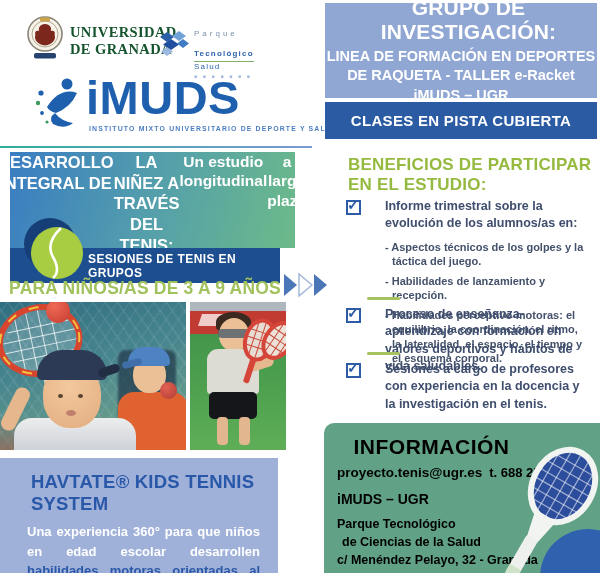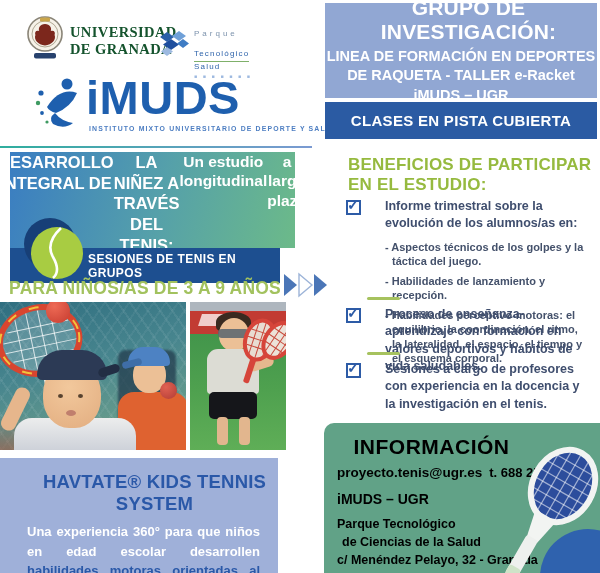--- a/index.html
+++ b/index.html
@@ -6,21 +6,21 @@
   .page{position:relative;width:600px;height:573px;background:#ffffff;overflow:hidden;
         font-family:"Liberation Sans",sans-serif;-webkit-font-smoothing:antialiased;}
 
   
   .ugr-logo{position:absolute;left:26px;top:13px;width:38px;height:48px;}
   .ugr-name{position:absolute;left:70px;top:24px;font-family:"Liberation Serif",serif;
             font-weight:bold;font-size:14.5px;color:#14532d;line-height:1.2;letter-spacing:.4px;}
   .pts-logo{position:absolute;left:158px;top:30px;width:32px;height:28px;}
   .pts-text{position:absolute;left:194px;top:29px;color:#3d6fb4;line-height:1.35;}
   .pts-text .l1{font-size:8px;letter-spacing:3px;color:#7d93ad;}
-  .pts-text .l2{font-size:8px;letter-spacing:1.2px;color:#2f64ab;border-bottom:1px solid #7fb06a;display:inline-block;padding-bottom:1px;}
+  .pts-text .l2{font-size:8px;letter-spacing:1.2px;color:#2f64ab;border-bottom:1px solid #7fb06a;display:inline-block;padding-bottom:1px;font-weight:bold;}
   .pts-text .l3{font-size:8px;letter-spacing:1.2px;color:#2f64ab;}
   .pts-text .dots{font-size:5px;letter-spacing:2.2px;color:#9db9e0;margin-top:1px;}
   .imuds-runner{position:absolute;left:34px;top:76px;width:50px;height:56px;}
   .imuds-word{position:absolute;left:86px;top:70px;font-size:47px;font-weight:800;color:#1e5fae;letter-spacing:.5px;text-align:center;}
   .imuds-tag{position:absolute;left:89px;top:125px;font-size:6.9px;font-weight:bold;letter-spacing:1.15px;color:#4d7ec2;}
   .header-rule{position:absolute;left:0;top:146px;width:312px;height:2px;
                background:linear-gradient(90deg,#2fae9e,#7b9ad2);}
 
   
   .title-box{position:absolute;left:10px;top:152px;width:285px;height:96px;
@@ -74,21 +74,21 @@
   .td-head{position:absolute;left:29px;top:16px;width:30px;height:33px;background:#ecc096;border-radius:50% 50% 46% 46%;}
   .td-goggles{position:absolute;left:28px;top:27px;width:31px;height:9px;background:rgba(92,102,112,.88);border-radius:4px;}
   .td-shirt{position:absolute;left:17px;top:47px;width:52px;height:45px;background:#dcdcd4;border-radius:11px 11px 4px 4px;}
   .td-arm{position:absolute;left:58px;top:56px;width:26px;height:11px;background:#e6b88e;border-radius:6px;transform:rotate(-18deg);}
   .td-shorts{position:absolute;left:19px;top:90px;width:48px;height:27px;background:#15161a;border-radius:5px;}
   .td-leg1{position:absolute;left:27px;top:115px;width:11px;height:28px;background:#e2b68e;border-radius:4px;}
   .td-leg2{position:absolute;left:49px;top:115px;width:11px;height:28px;background:#e2b68e;border-radius:4px;}
   .td-rackets{position:absolute;left:52px;top:14px;width:46px;height:84px;}
 
   .havtate-box{position:absolute;left:0;top:458px;width:278px;height:115px;background:#9fb0d9;}
-  .havtate-title{margin:13px 0 7px 31px;color:#2a58a8;font-size:18.5px;font-weight:800;letter-spacing:.2px;text-align:center;}
+  .havtate-title{margin:13px 0 7px 31px;color:#2a58a8;font-size:18.5px;font-weight:800;letter-spacing:.2px;}
   .havtate-p{margin:0 18px 0 27px;color:#ffffff;font-size:13px;line-height:1.5;text-align:justify;font-weight:600;}
   .havtate-p .hl{color:#2a58a8;font-weight:800;}
 
   
   .research-box{position:absolute;left:325px;top:3px;width:272px;height:95px;background:#91a7d3;
                 color:#fff;text-align:center;display:flex;flex-direction:column;justify-content:center;}
   .research-box .rt{font-size:21px;font-weight:700;letter-spacing:.2px;margin-bottom:3px;margin-left:15px;}
   .research-box .rl{font-size:14.5px;font-weight:600;line-height:1.32;}
   .classes-bar{position:absolute;left:325px;top:102px;width:272px;height:37px;background:#2b5ba3;
                color:#fff;display:flex;align-items:center;justify-content:center;

